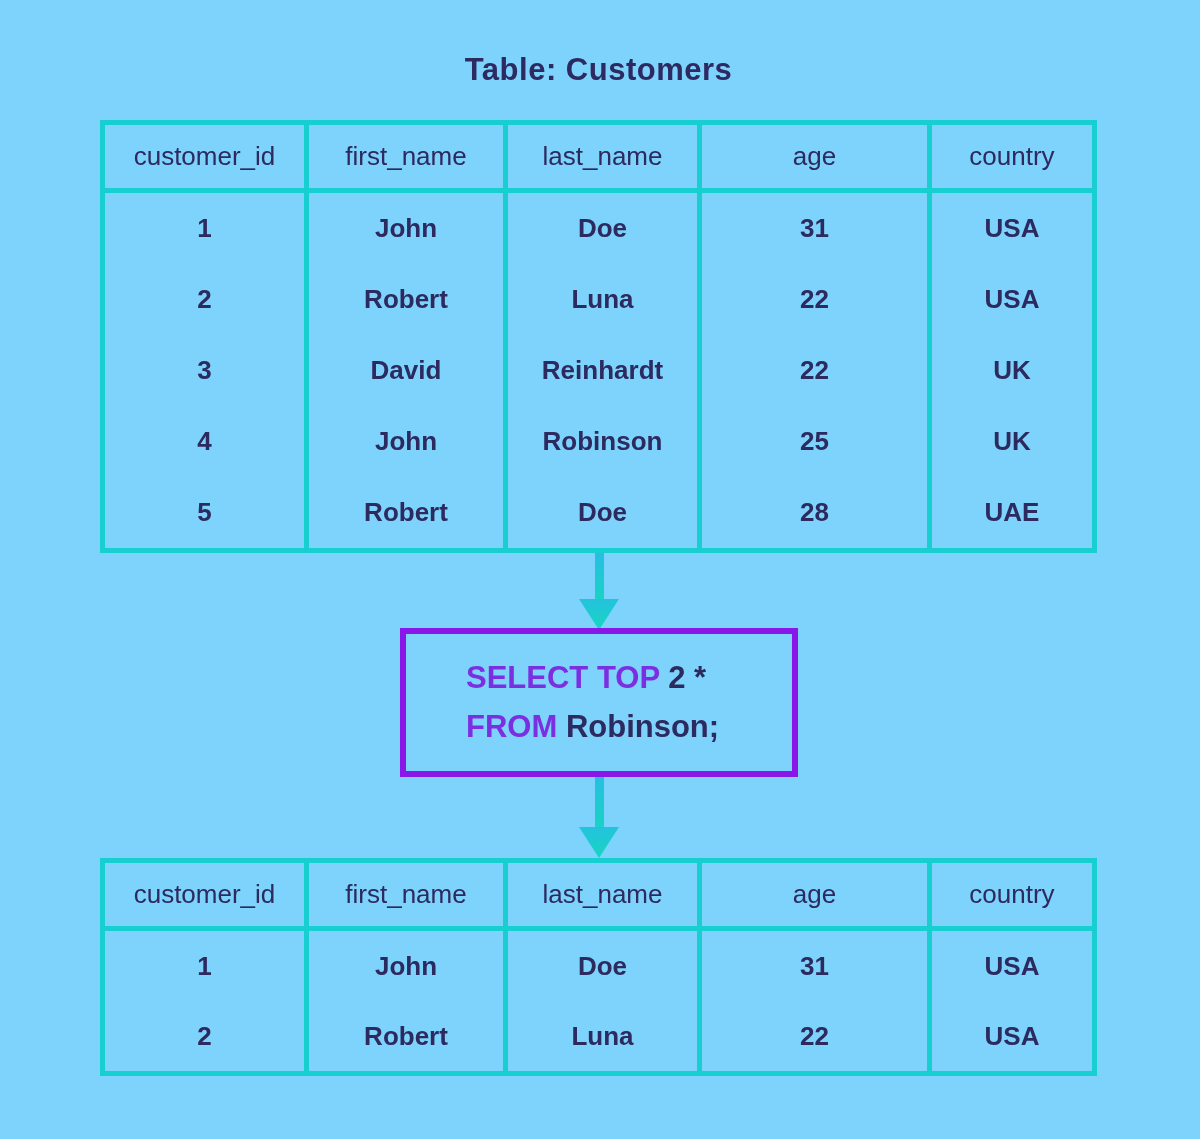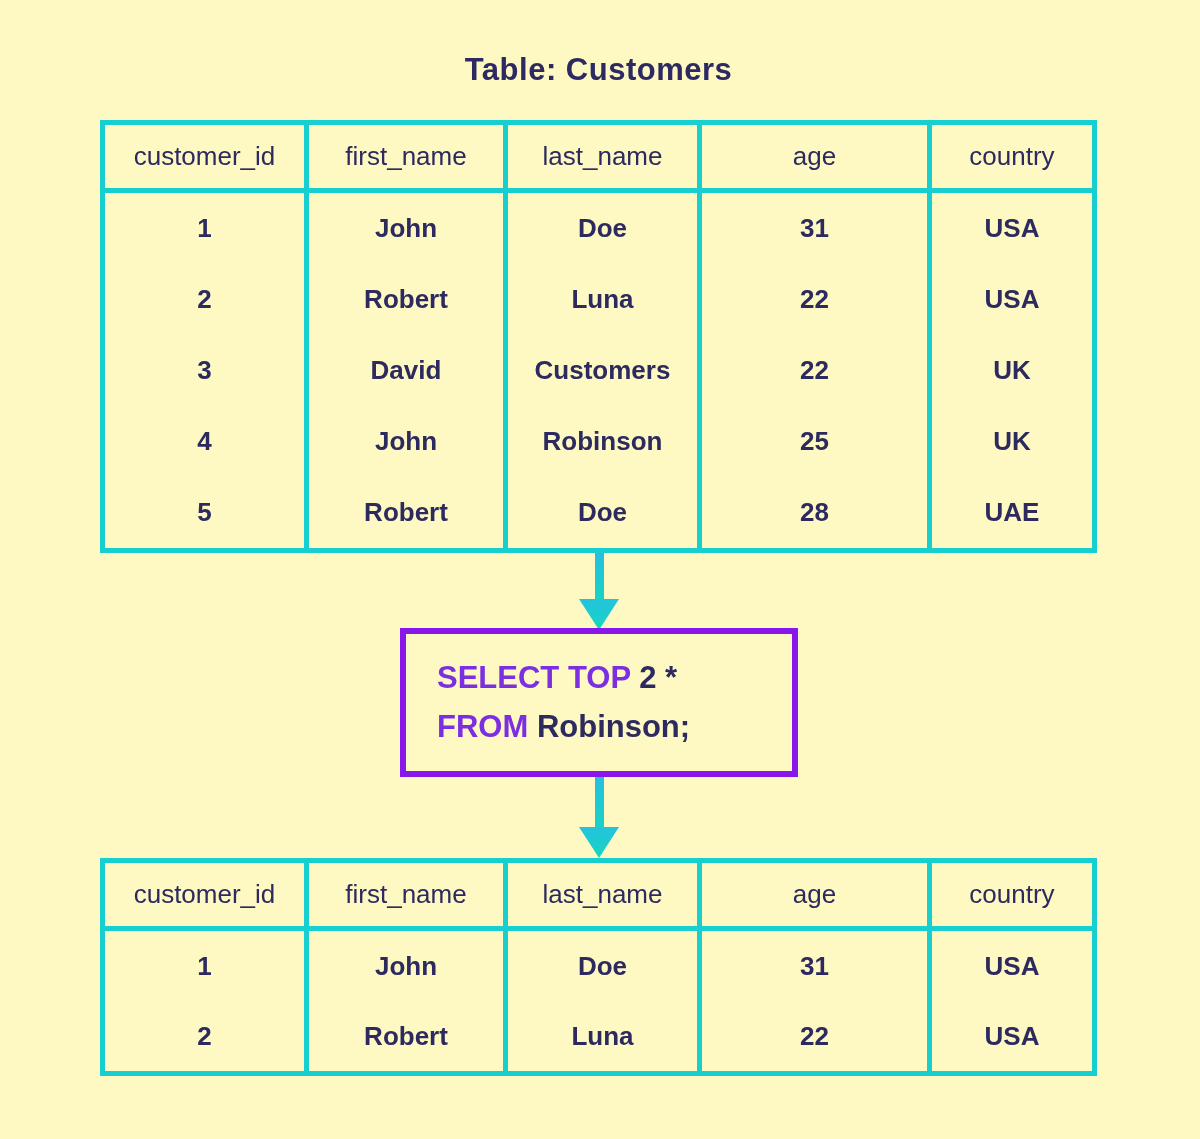--- a/index.html
+++ b/index.html
@@ -5,21 +5,21 @@
   html, body {
     margin: 0;
     padding: 0;
     background: #ffffff;
     font-family: "Liberation Sans", "DejaVu Sans", sans-serif;
   }
   #canvas {
     position: relative;
     width: 1200px;
     height: 1139px;
-    background: #fef9c3;
+    background: #7dd3fc;
     overflow: hidden;
   }
 
   
   #diagram-title {
     position: absolute;
     left: 100px;
     top: 52px;
     width: 997px;
     text-align: center;
@@ -110,21 +110,21 @@
     position: absolute;
     left: 400px;
     top: 628px;
     width: 398px;
     height: 149px;
     border: 6px solid #8a17e9;
     box-sizing: border-box;
     display: flex;
     flex-direction: column;
     justify-content: center;
-    padding-left: 31px;
+    padding-left: 60px;
     gap: 14px;
   }
   .sql-line {
     font-size: 31px;
     font-weight: bold;
     line-height: 1.1;
     white-space: nowrap;
   }
   .sql-keyword { color: #7b2fe0; }
   .sql-plain { color: #2c2a5e; }
@@ -155,21 +155,21 @@
       <div class="body-col">
         <div class="cell">John</div>
         <div class="cell">Robert</div>
         <div class="cell">David</div>
         <div class="cell">John</div>
         <div class="cell">Robert</div>
       </div>
       <div class="body-col">
         <div class="cell">Doe</div>
         <div class="cell">Luna</div>
-        <div class="cell">Customers</div>
+        <div class="cell">Reinhardt</div>
         <div class="cell">Robinson</div>
         <div class="cell">Doe</div>
       </div>
       <div class="body-col">
         <div class="cell">31</div>
         <div class="cell">22</div>
         <div class="cell">22</div>
         <div class="cell">25</div>
         <div class="cell">28</div>
       </div>

